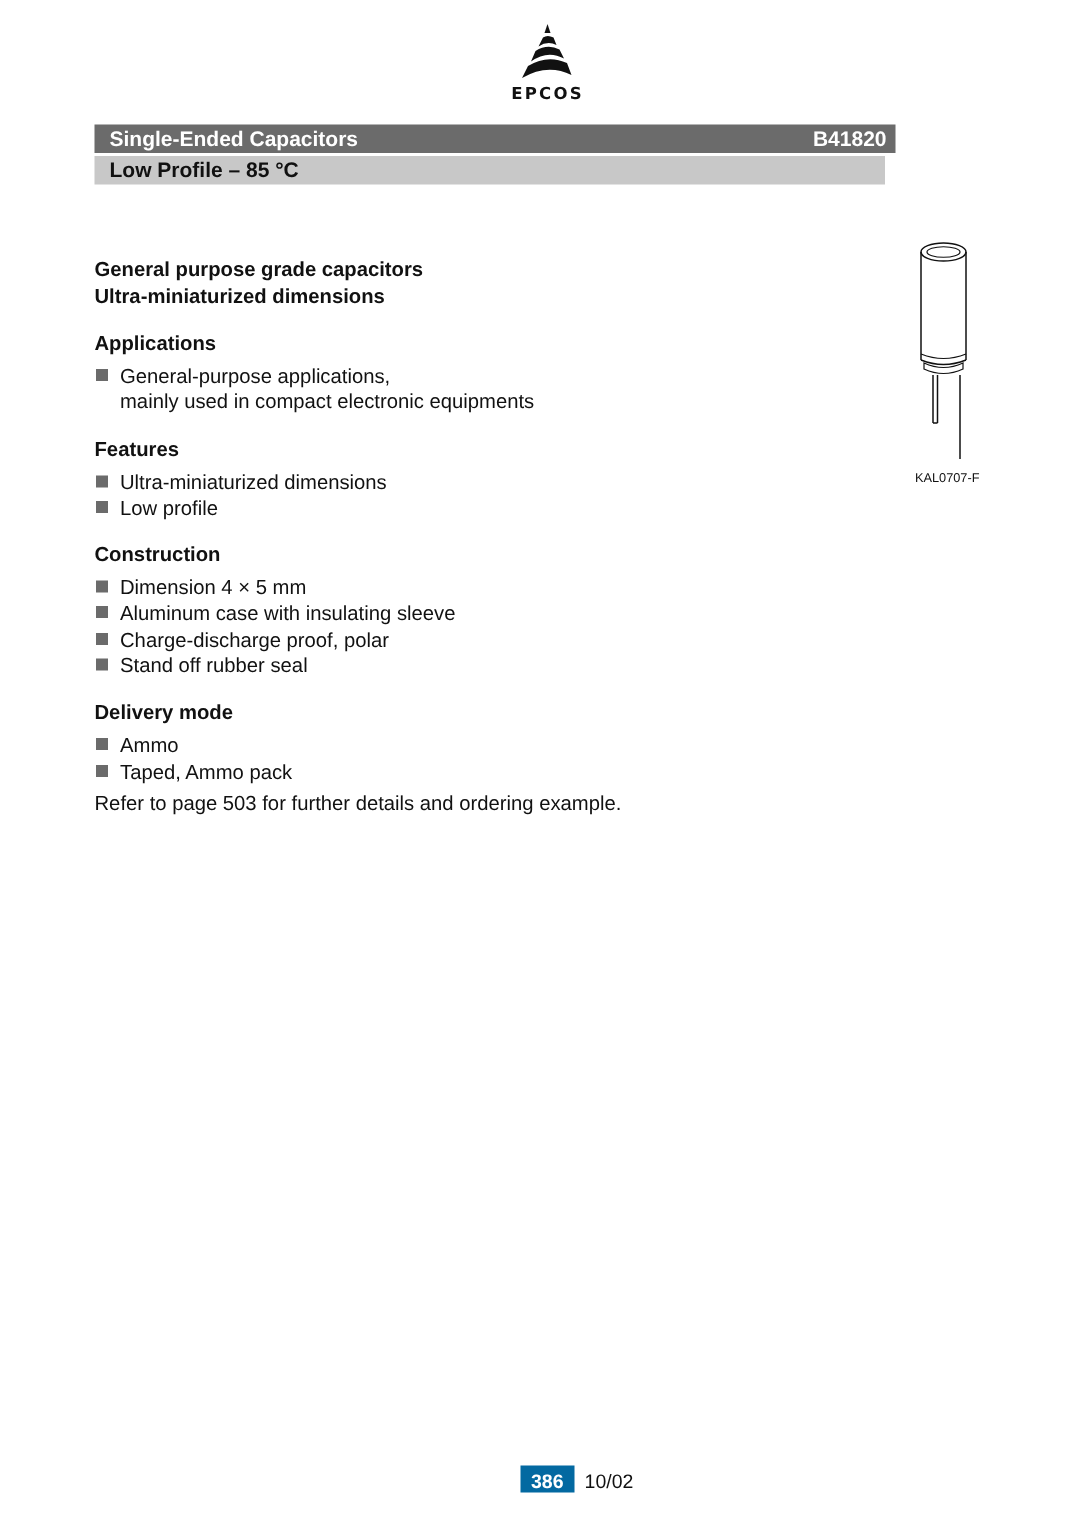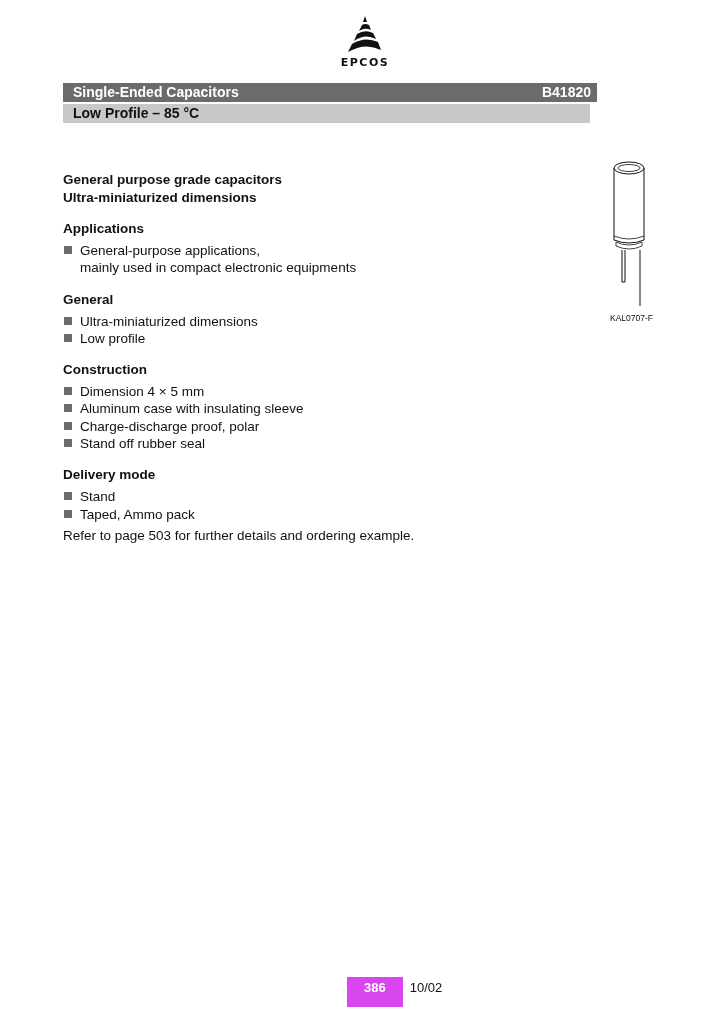--- a/index.html
+++ b/index.html
@@ -18,21 +18,21 @@
   .content { position:absolute; left:63px; top:152px; width:520px; font-size:13.5px; }
   .intro { font-weight:bold; line-height:17.5px;margin-top:19px; }
   h3 { font-size:13.5px; font-weight:bold; margin:14px 0 5px 0; line-height:17px; }
   ul { list-style:none; margin:0; padding:0; }
   li { position:relative; padding-left:17px; line-height:17.3px; }
   li .bullet { position:absolute; left:1px; top:4px; width:8px; height:8px; background:#6b6b6b; }
   .para { line-height:17px; margin-top:4px; }
   .figure { position:absolute; left:608px; top:156px; width:50px; height:175px; }
   .fig-label { position:absolute; left:610px; top:313px; font-size:8.5px; color:#111; }
   .footer { position:absolute; left:347px; top:977px; height:21px; }
-  .pageno { display:inline-block; background:#d946ef; color:#fff; font-weight:bold; font-size:13px; padding:0 17px; height:30px; line-height:21px; }
+  .pageno { display:inline-block; background:#0369a1; color:#fff; font-weight:bold; font-size:13px; padding:0 7px; height:18px; line-height:21px; }
   .date { display:inline-block; font-size:13px; margin-left:7px; vertical-align:top; line-height:21px; }
 </style>
 </head>
 <body>
 
 <div class="logo">
   <svg width="40" height="40" viewBox="0 0 40 40">
     <polygon points="20,2 22,8 18,8" fill="#111"></polygon>
     <path d="M17,11 Q20,9 24,11 L26,16 Q20,13 14,17 Z" fill="#111"></path>
     <path d="M12,20 Q20,15 28,19 L31,25 Q20,19 9,27 Z" fill="#111"></path>
@@ -53,37 +53,37 @@
   <div class="intro">
     <div>General purpose grade capacitors</div>
     <div>Ultra-miniaturized dimensions</div>
   </div>
 
   <h3>Applications</h3>
   <ul>
     <li><span class="bullet"></span><span>General-purpose applications,</span><br><span>mainly used in compact electronic equipments</span></li>
   </ul>
 
-  <h3>General</h3>
+  <h3>Features</h3>
   <ul>
     <li><span class="bullet"></span><span>Ultra-miniaturized dimensions</span></li>
     <li><span class="bullet"></span><span>Low profile</span></li>
   </ul>
 
   <h3>Construction</h3>
   <ul>
     <li><span class="bullet"></span><span>Dimension 4 × 5 mm</span></li>
     <li><span class="bullet"></span><span>Aluminum case with insulating sleeve</span></li>
     <li><span class="bullet"></span><span>Charge-discharge proof, polar</span></li>
     <li><span class="bullet"></span><span>Stand off rubber seal</span></li>
   </ul>
 
   <h3>Delivery mode</h3>
   <ul>
-    <li><span class="bullet"></span><span>Stand</span></li>
+    <li><span class="bullet"></span><span>Ammo</span></li>
     <li><span class="bullet"></span><span>Taped, Ammo pack</span></li>
   </ul>
   <div class="para">Refer to page 503 for further details and ordering example.</div>
 </div>
 
 <div class="figure">
   <svg width="50" height="155" viewBox="0 0 50 155">
     <ellipse cx="21" cy="12" rx="15" ry="6" fill="none" stroke="#111" stroke-width="1"></ellipse>
     <ellipse cx="21" cy="12" rx="11" ry="3.5" fill="none" stroke="#111" stroke-width="0.8"></ellipse>
     <line x1="6" y1="12" x2="6" y2="84" stroke="#111" stroke-width="1"></line>

